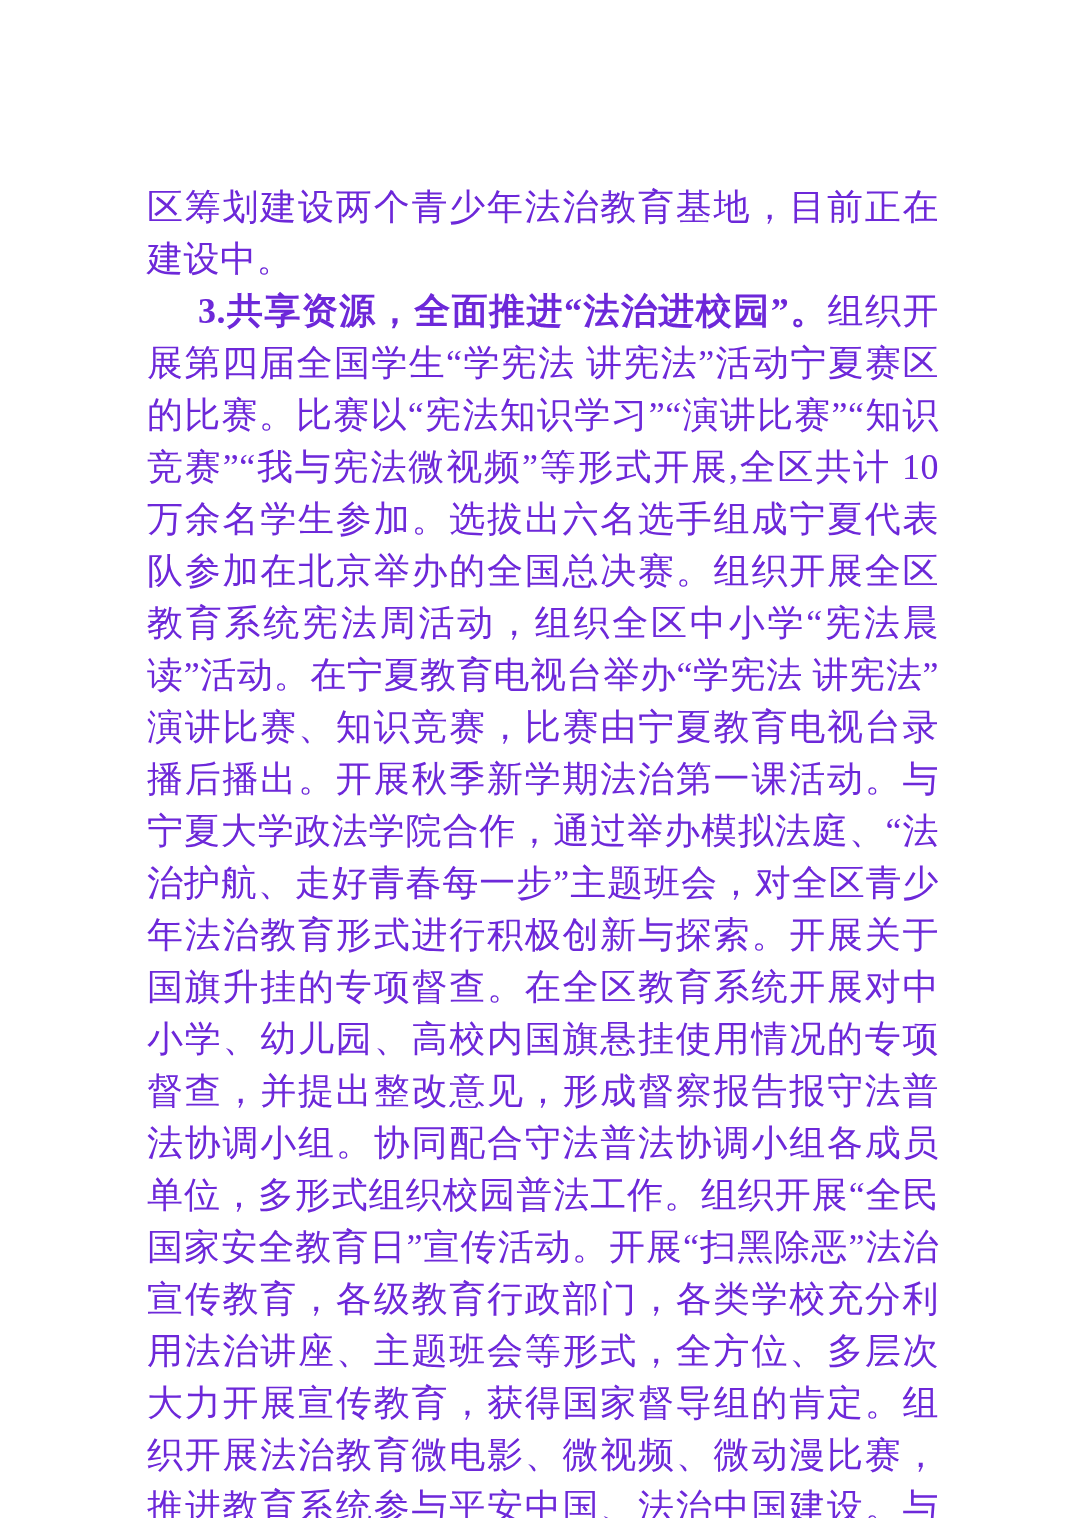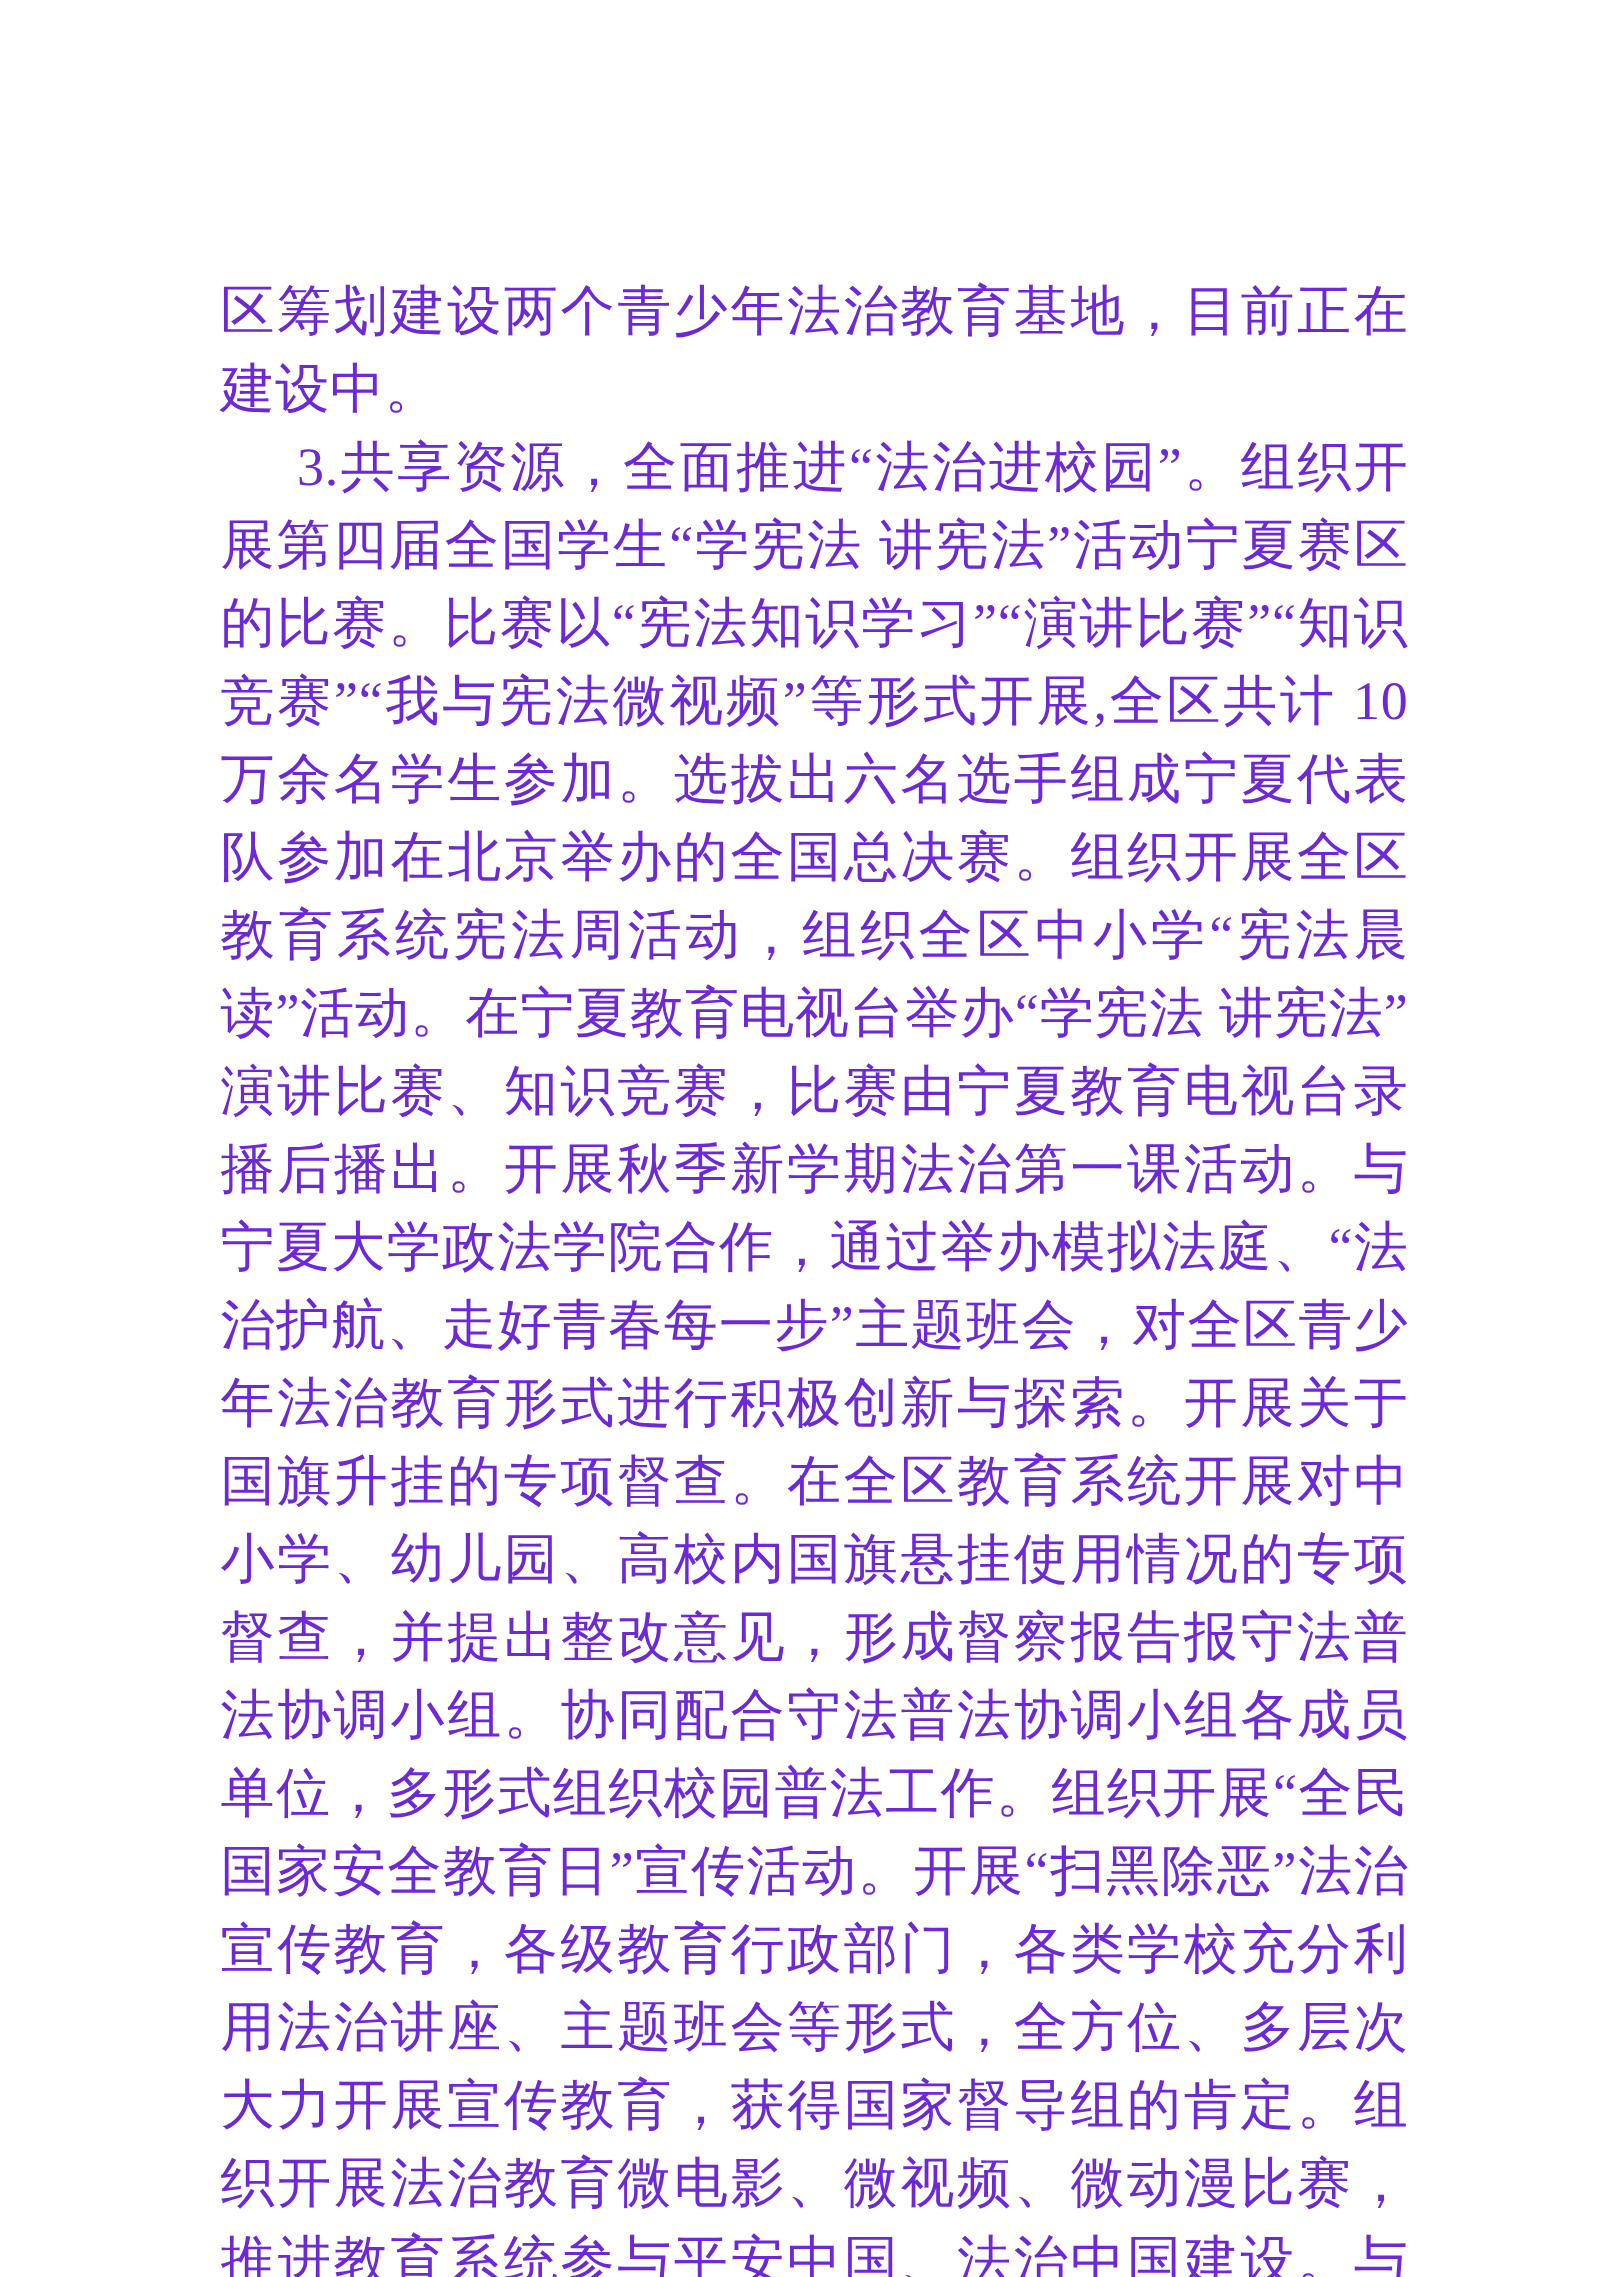--- a/index.html
+++ b/index.html
@@ -36,21 +36,21 @@
     letter-spacing: 0.5px;
   }
   .doc-body p {
     margin: 0;
     padding: 0;
   }
   .doc-body p.indent {
     text-indent: 51px;
   }
   .lead-bold {
-    font-weight: 400;
+    font-weight: 700;
     margin-top: 16px;
   }
 </style>
 </head>
 <body>
 
 <div class="page">
   <main class="doc-body">
       <p><span class="body-text">区筹划建设两个青少年法治教育基地，目前正在建设中。</span></p>
       <p class="indent"><span class="lead-bold">3.共享资源，全面推进“法治进校园”。</span><span class="body-text">组织开展第四届全国学生“学宪法 讲宪法”活动宁夏赛区的比赛。比赛以“宪法知识学习”“演讲比赛”“知识竞赛”“我与宪法微视频”等形式开展,全区共计 10 万余名学生参加。选拔出六名选手组成宁夏代表队参加在北京举办的全国总决赛。组织开展全区教育系统宪法周活动，组织全区中小学“宪法晨读”活动。在宁夏教育电视台举办“学宪法 讲宪法”演讲比赛、知识竞赛，比赛由宁夏教育电视台录播后播出。开展秋季新学期法治第一课活动。与宁夏大学政法学院合作，通过举办模拟法庭、“法治护航、走好青春每一步”主题班会，对全区青少年法治教育形式进行积极创新与探索。开展关于国旗升挂的专项督查。在全区教育系统开展对中小学、幼儿园、高校内国旗悬挂使用情况的专项督查，并提出整改意见，形成督察报告报守法普法协调小组。协同配合守法普法协调小组各成员单位，多形式组织校园普法工作。组织开展“全民国家安全教育日”宣传活动。开展“扫黑除恶”法治宣传教育，各级教育行政部门，各类学校充分利用法治讲座、主题班会等形式，全方位、多层次大力开展宣传教育，获得国家督导组的肯定。组织开展法治教育微电影、微视频、微动漫比赛，推进教育系统参与平安中国、法治中国建设。与自治区检察院联合推进“法治进校园”巡讲活动，覆盖全区 1631 所中小学校、职业高中，覆盖率达 93.5 %，发放法治</span></p>

